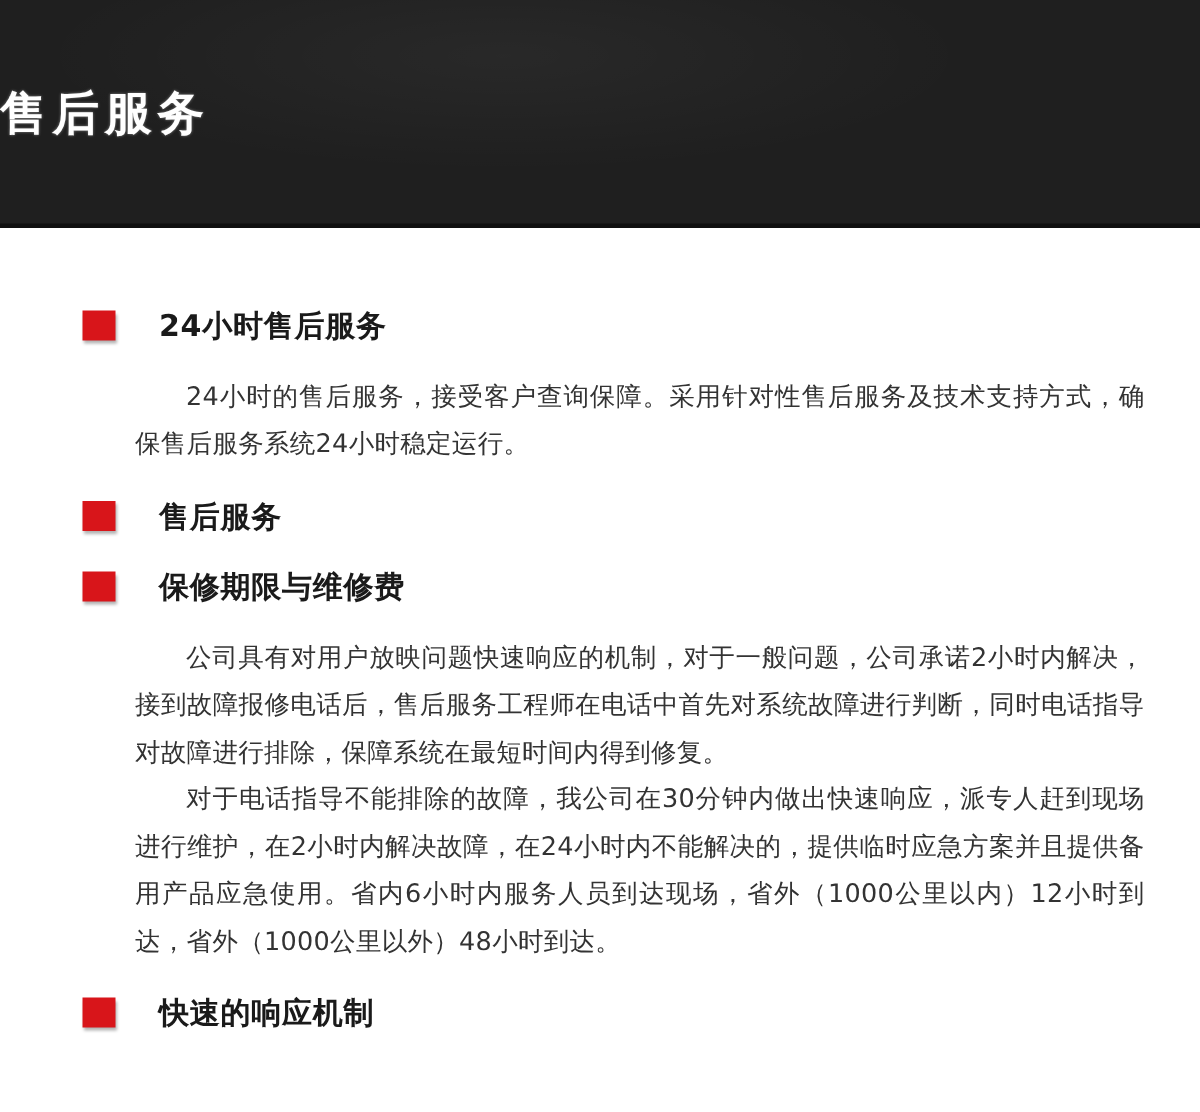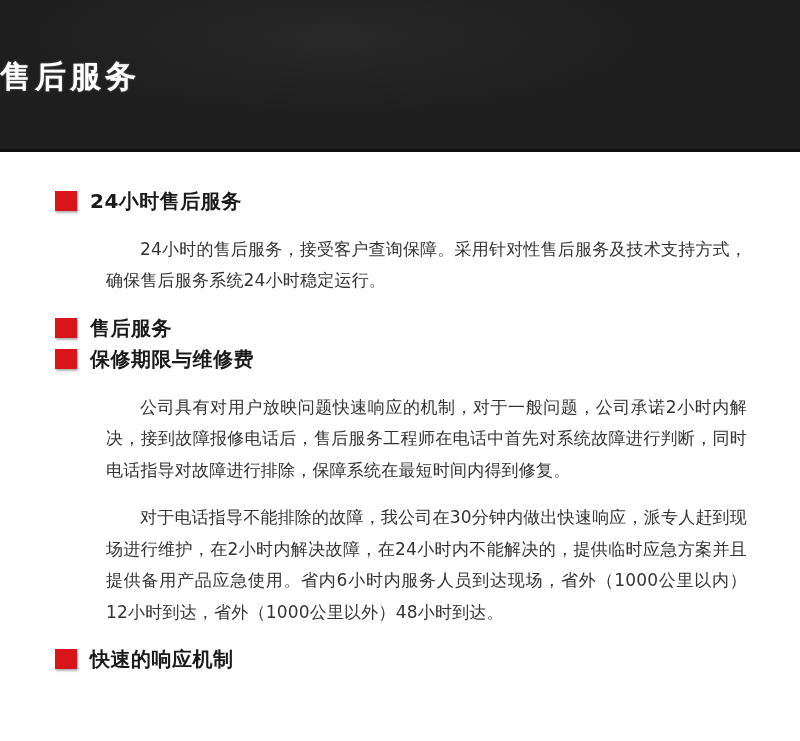--- a/index.html
+++ b/index.html
@@ -46,29 +46,29 @@
   .bullet {
     position: absolute;
     left: 0;
     top: 5px;
     width: 22px;
     height: 20px;
     background: var(--accent, #d8151a);
     box-shadow: 1px 2px 2px rgba(0,0,0,0.30);
   }
   .section h2 {
-    margin: 0;
+    margin: 16px;
     font-size: 20px;
     line-height: 31.5px;
     font-weight: bold;
     color: var(--heading-text, #1a1a1a);
     letter-spacing: 0.5px;
   }
   .section p {
-    margin: 16px;
+    margin: 0;
     font-size: 17px;
     line-height: 31.5px;
     color: var(--body-text, #333333);
     text-indent: 2em;
     text-align: justify;
     letter-spacing: 0.2px;
   }
 </style>
 </head>
 <body>

